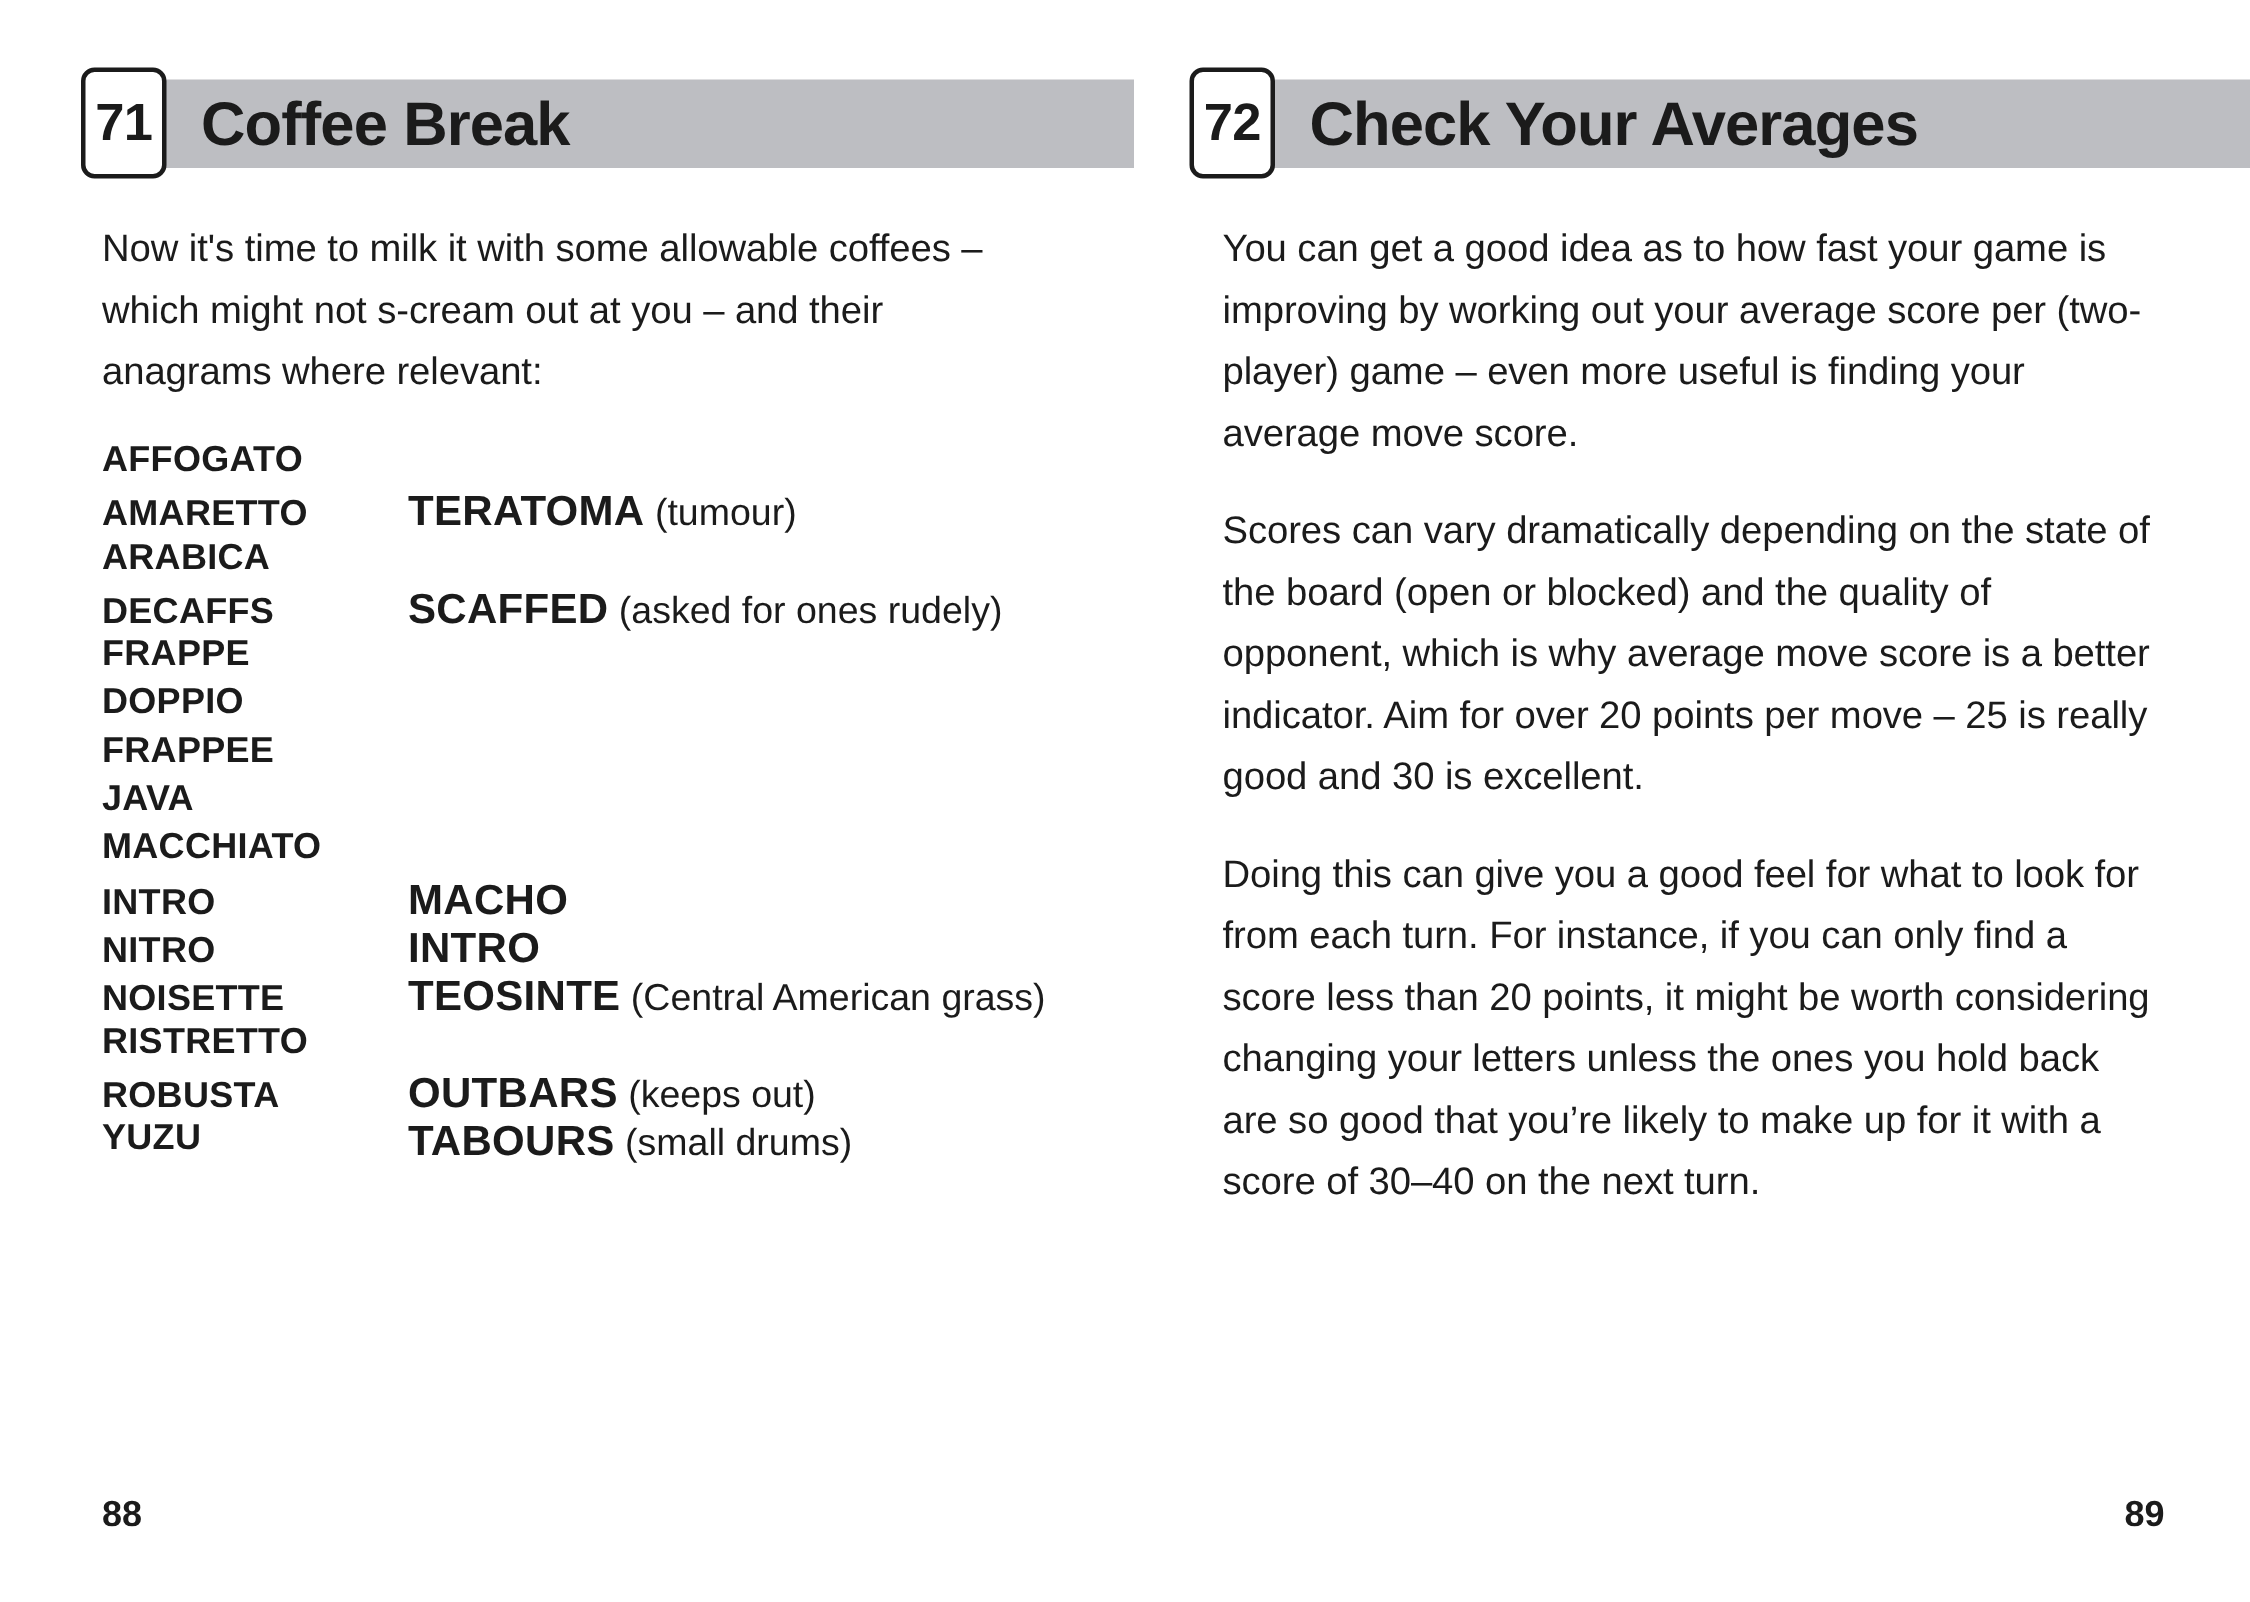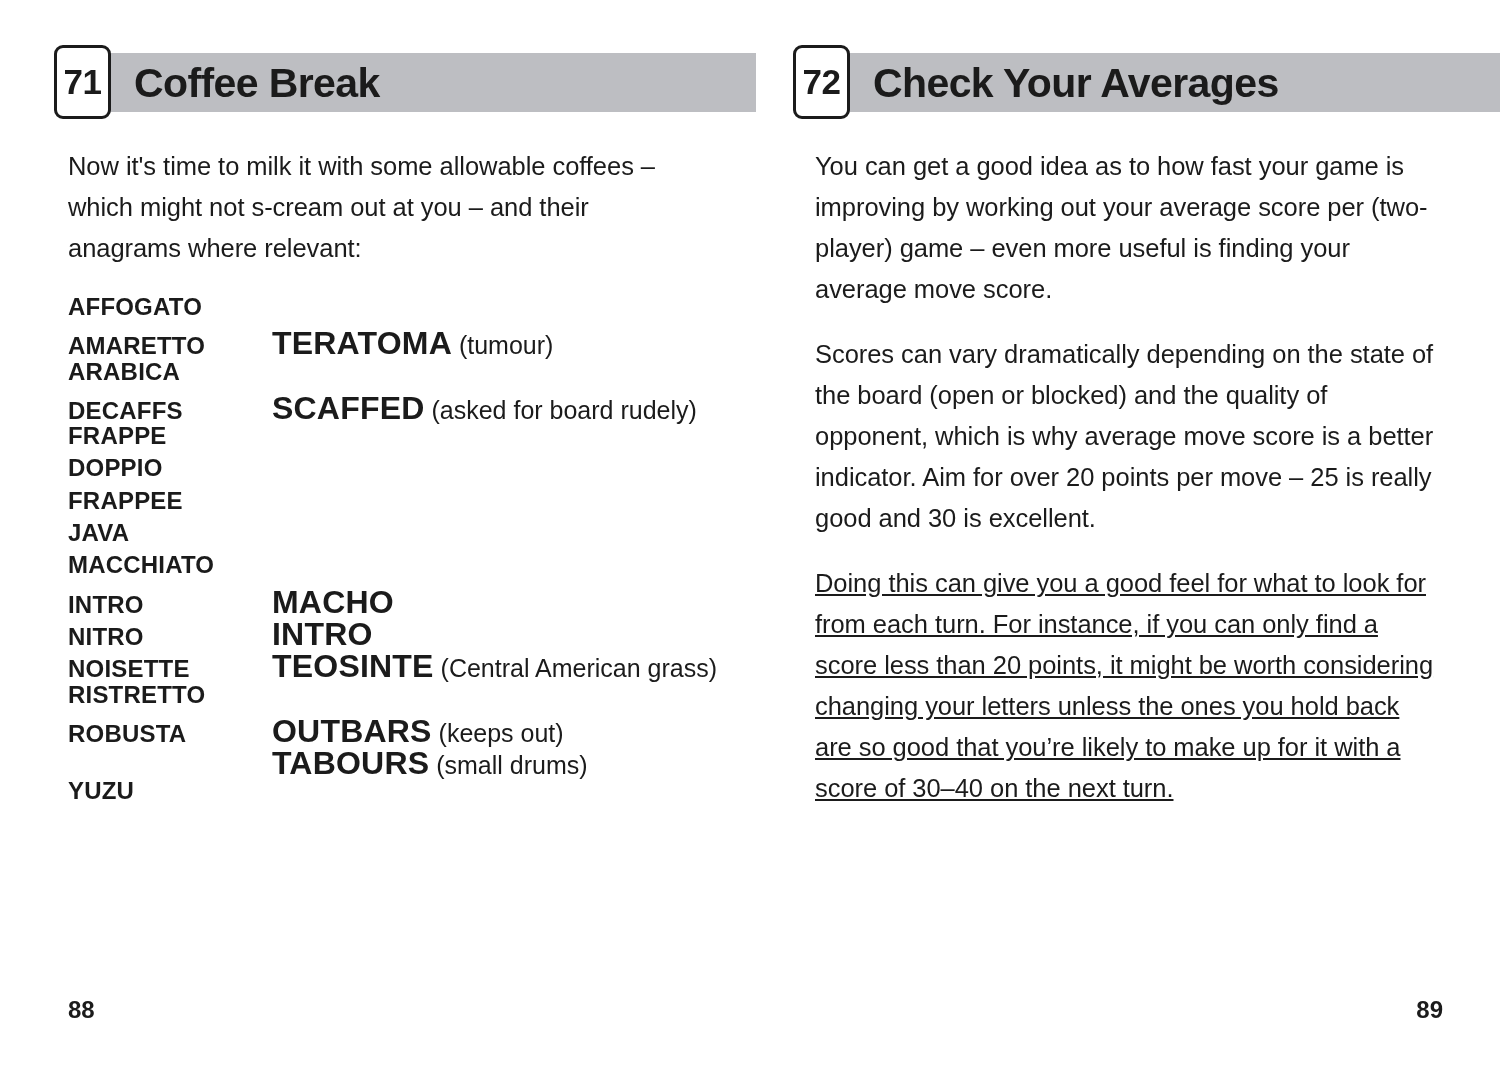--- a/index.html
+++ b/index.html
@@ -84,48 +84,48 @@
   .page-left .body-col  { left: 68px;  width: 640px; }
   .page-right .body-col { left: 815px; width: 628px; }
   .page-right .body-col { left: 59px; }
 
   p.para {
     margin: 0 0 24px 0;
     font-size: 25.5px;
     line-height: 41px;
     letter-spacing: -0.05px;
   }
-  p.para:last-child { margin-bottom: 0; text-decoration: underline; }
+  p.para:last-child { margin-bottom: 0; }
 
   
   .word-list {
     margin-top: 10px;
   }
   .word-row {
     display: flex;
     align-items: baseline;
     height: 32.3px;
   }
-  .word-row.spacer-before { margin-top: 32px; }
+  .word-row.spacer-before { }
   .word-term {
     width: 204px;
     flex: 0 0 204px;
     font-size: 24px;
     font-weight: 700;
     letter-spacing: 0.2px;
   }
   .word-anagrams {
     flex: 1 1 auto;
   }
   .anagram-line {
     height: 32.3px;
     white-space: nowrap;
   }
   .anagram-word {
-    font-size: 32px;
+    font-size: 28px;
     font-weight: 700;
     letter-spacing: 0.2px;
   }
   .anagram-gloss {
     font-size: 25px;
     font-weight: 400;
   }
 
   
   .folio {
@@ -164,21 +164,21 @@
               <div class="anagram-line"><span class="anagram-word">TERATOMA</span><span class="anagram-gloss"> (tumour)</span></div>
             </div>
           </div>
           <div class="word-row">
             <div class="word-term">ARABICA</div>
             <div class="word-anagrams"></div>
           </div>
           <div class="word-row">
             <div class="word-term">DECAFFS</div>
             <div class="word-anagrams">
-              <div class="anagram-line"><span class="anagram-word">SCAFFED</span><span class="anagram-gloss"> (asked for board rudely)</span></div>
+              <div class="anagram-line"><span class="anagram-word">SCAFFED</span><span class="anagram-gloss"> (asked for ones rudely)</span></div>
             </div>
           </div>
           <div class="word-row">
             <div class="word-term">FRAPPE</div>
             <div class="word-anagrams"></div>
           </div>
           <div class="word-row">
             <div class="word-term">DOPPIO</div>
             <div class="word-anagrams"></div>
           </div>

